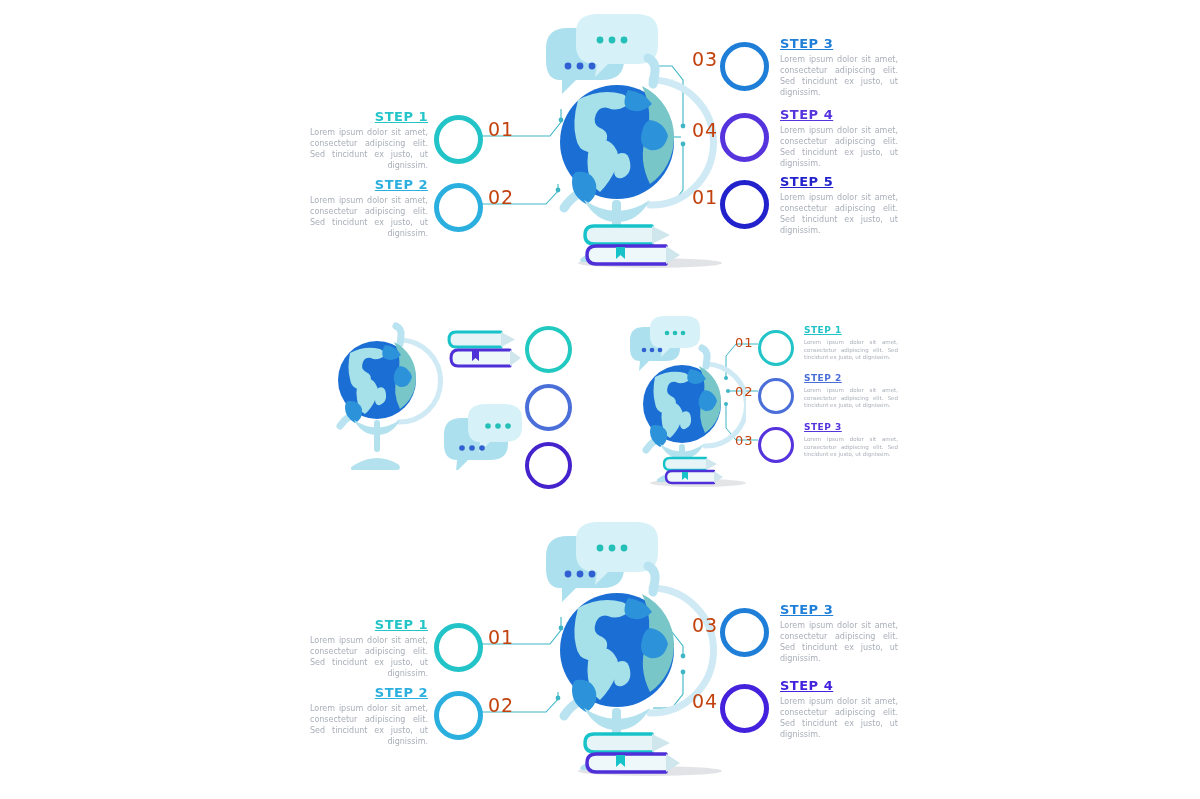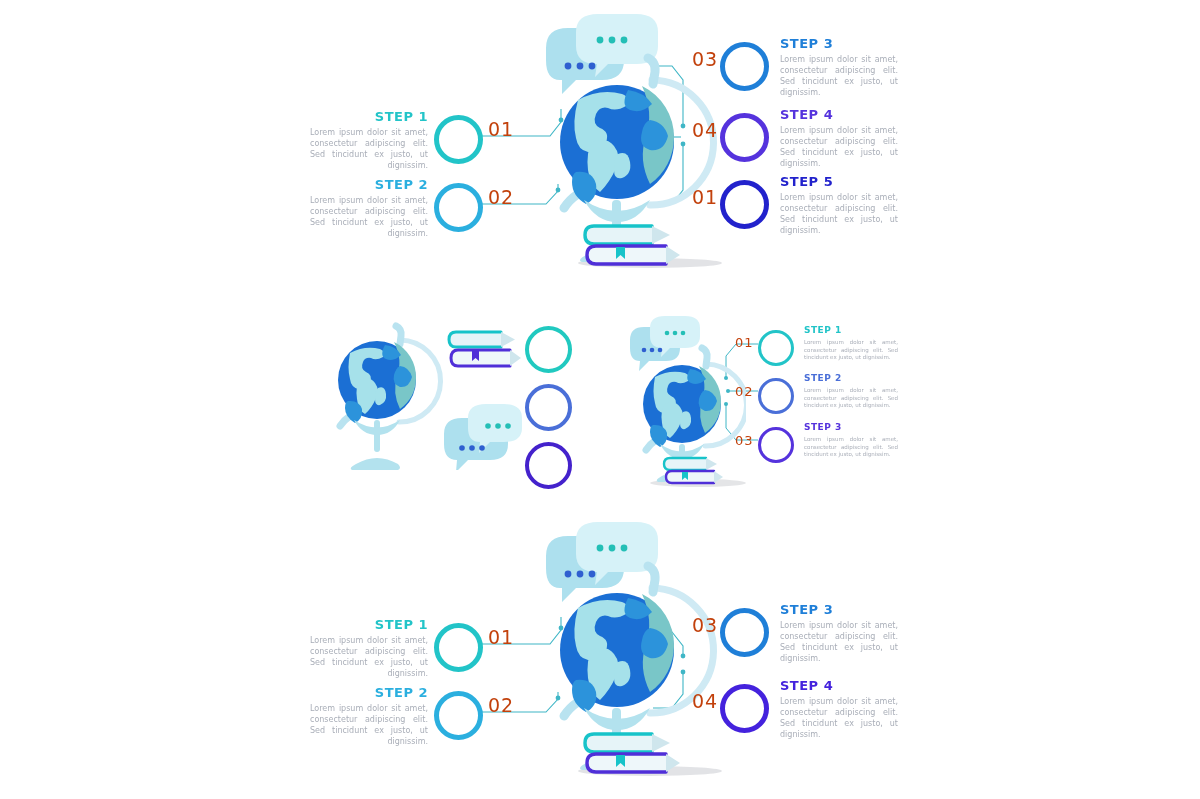--- a/index.html
+++ b/index.html
@@ -24,20 +24,21 @@
   
   .info-block { position: absolute; }
 
   
   .step-title {
     font-family: "DejaVu Sans", sans-serif;
     font-weight: bold;
     letter-spacing: 0.5px;
     line-height: 1;
     margin: 0 0 4px 0;
+    text-decoration: underline;
   }
   .step-body {
     font-family: "DejaVu Sans", sans-serif;
     color: #a9aeb8;
     line-height: 1.38;
     margin: 0;
     text-align: justify;
   }
   .step-text.right { text-align: right; }
   .step-text.right .step-title { text-align: right; }

